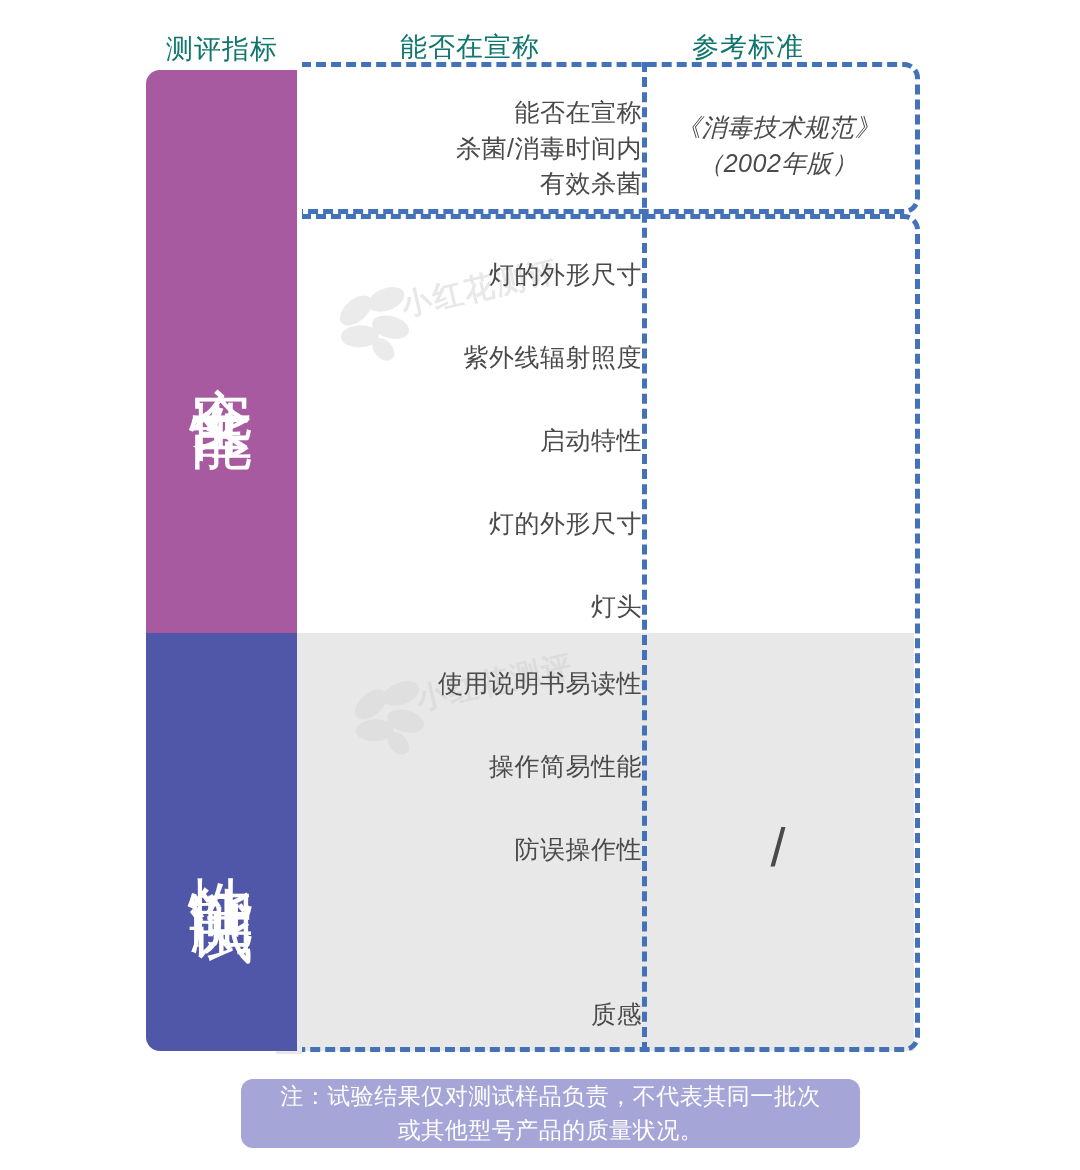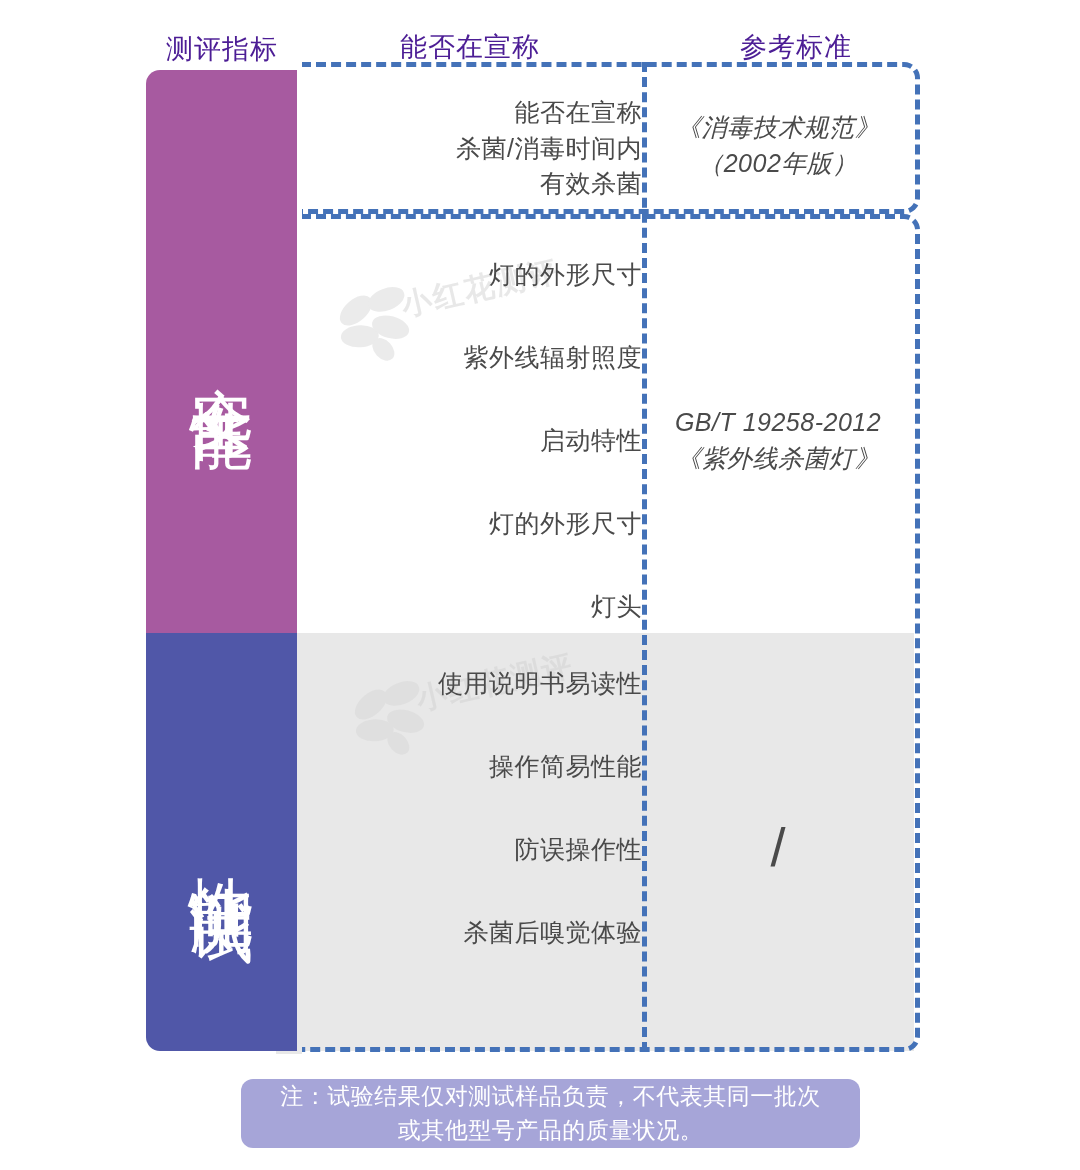--- a/index.html
+++ b/index.html
@@ -8,30 +8,30 @@
     background:#ffffff;
     font-family:"Liberation Sans","DejaVu Sans",sans-serif;
     position:relative;overflow:hidden;
   }
 
   .stage{position:absolute;left:0;top:0;width:1080px;height:1170px;}
 
   
   .col-header{
     position:absolute;
-    color:#4c1d95;
+    color:#0f766e;
     font-size:27px;
     letter-spacing:1px;
     white-space:nowrap;
     text-align:center;
     font-weight:400;
   }
   .hdr-1{left:146px;top:31px;width:152px;}
   .hdr-2{left:298px;top:29px;width:344px;}
-  .hdr-3{left:660px;top:29px;width:272px;}
+  .hdr-3{left:612px;top:29px;width:272px;}
 
   
   .band{
     position:absolute;left:146px;width:151px;
     display:flex;align-items:center;justify-content:center;
   }
   .band-safety{top:70px;height:563px;background:#a75aa0;border-radius:14px 0 0 0;}
   .band-perf{top:633px;height:418px;background:#5057a8;border-radius:0 0 0 14px;}
   .band-label{
     color:#ffffff;
@@ -172,26 +172,24 @@
 杀菌/消毒时间内
 有效杀菌</div>
   <div class="cell cell-item" style="top:257px">灯的外形尺寸</div>
   <div class="cell cell-item" style="top:340px">紫外线辐射照度</div>
   <div class="cell cell-item" style="top:423px">启动特性</div>
   <div class="cell cell-item" style="top:506px">灯的外形尺寸</div>
   <div class="cell cell-item" style="top:589px">灯头</div>
   <div class="cell cell-item" style="top:666px">使用说明书易读性</div>
   <div class="cell cell-item" style="top:749px">操作简易性能</div>
   <div class="cell cell-item" style="top:832px">防误操作性</div>
-  <div class="cell cell-item" style="top:915px">杀菌后嗅觉体验</div>
+  <div class="cell cell-item" style="top:997px">质感</div>
 
   <div class="cell cell-std" style="top:110px">《消毒技术规范》
 （2002年版）</div>
-  <div class="cell cell-std" style="top:405px">GB/T  19258-2012
-《紫外线杀菌灯》</div>
   <div class="slash">/</div>
 
   <div class="note">
     <div class="note-text">注：试验结果仅对测试样品负责，不代表其同一批次
 或其他型号产品的质量状况。</div>
   </div>
 
 </div>
 
 </body></html>

